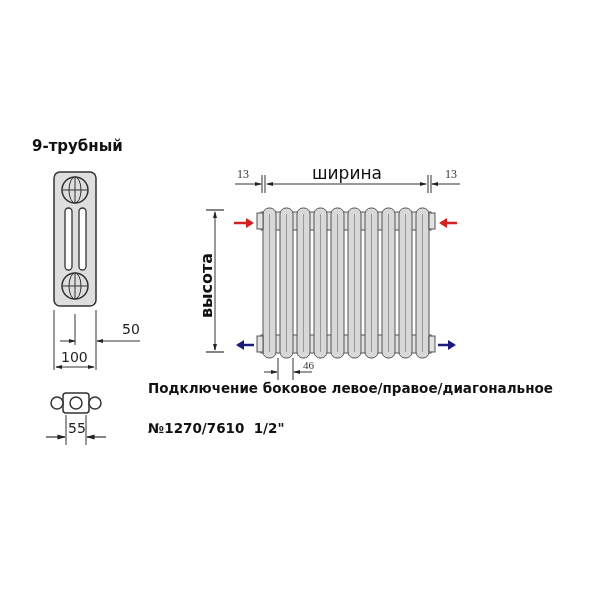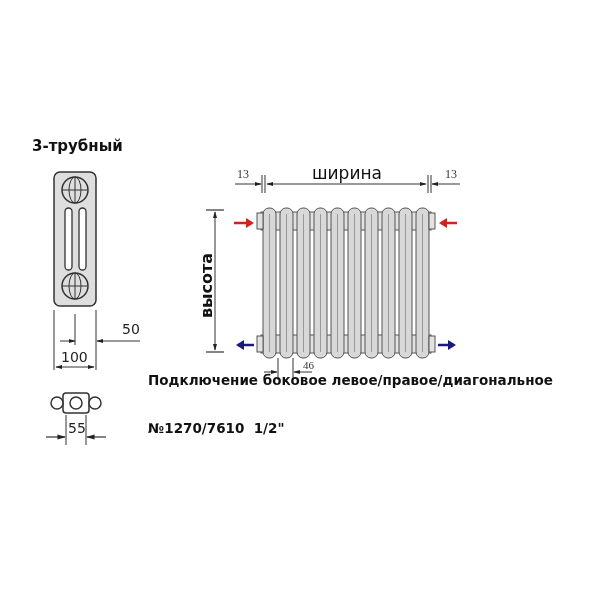--- a/index.html
+++ b/index.html
@@ -1,28 +1,28 @@
 <!DOCTYPE html>
 <html><head>
 <meta charset="utf-8">
 <style>
   html, body { margin:0; padding:0; background:#ffffff; }
   body { width:600px; height:600px; position:relative; overflow:hidden; font-family:"DejaVu Sans", sans-serif; }
   .abs { position:absolute; }
   .title { left:32px; top:137px; font-size:15px; font-weight:bold; color:#111; }
   .caption { left:148px; font-size:13.5px; font-weight:bold; color:#111; white-space:pre; font-family:"DejaVu Sans", sans-serif; }
-  .cap1 { top:372px; }
+  .cap1 { top:380px; }
   .cap2 { top:420px; }
   svg text { font-family:"Liberation Serif", serif; }
   .sans { font-family:"DejaVu Sans", sans-serif; }
 </style>
 </head>
 <body>
 
-<div class="abs title">3-трубный</div>
+<div class="abs title">9-трубный</div>
 
 <svg class="abs" style="left:0;top:0" width="600" height="600" viewBox="0 0 600 600">
   <defs>
     <marker id="ah" viewBox="0 0 10 10" refX="9" refY="5" markerWidth="7" markerHeight="7" orient="auto-start-reverse">
       <path d="M0,2 L10,5 L0,8 z" fill="#222"></path>
     </marker>
   </defs>
 
   <g>
     <rect x="54" y="172" width="42" height="134" rx="6" fill="#dedede" stroke="#333" stroke-width="1.5"></rect>

